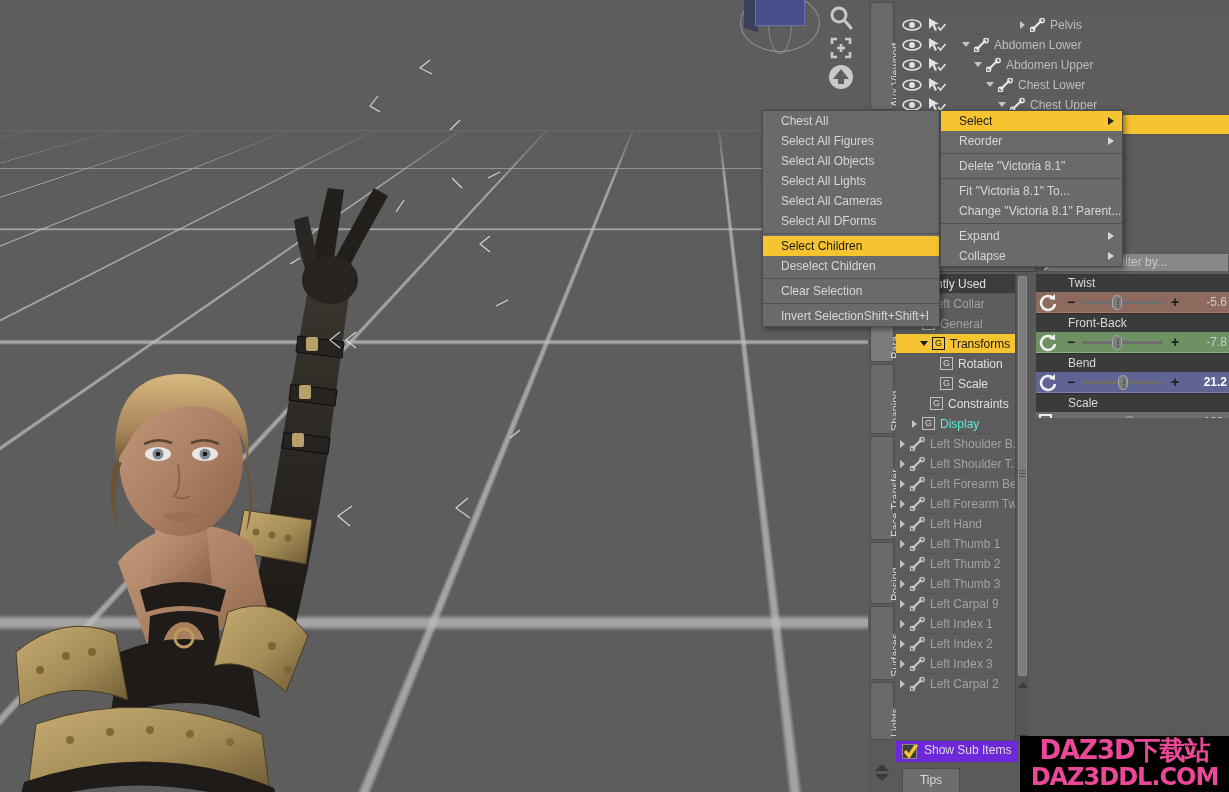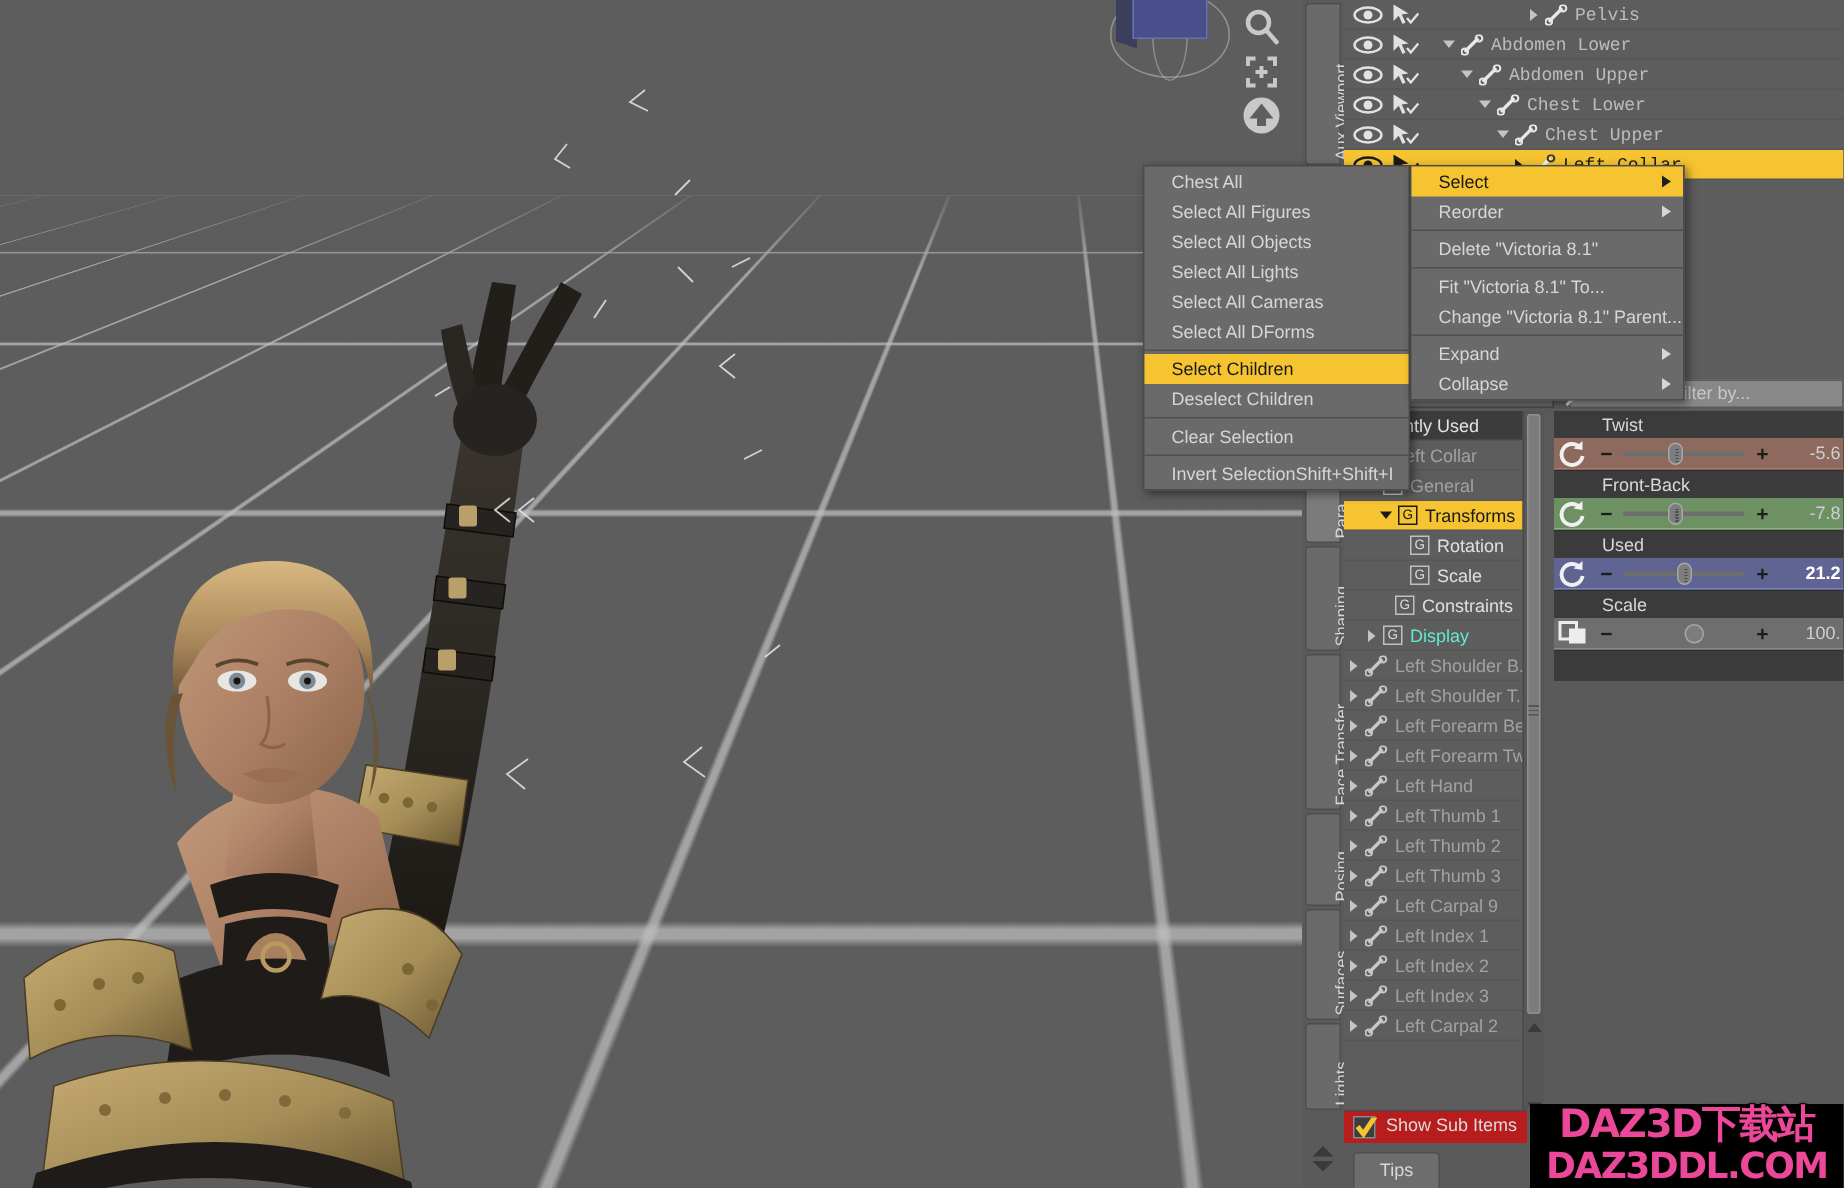--- a/index.html
+++ b/index.html
@@ -46,22 +46,22 @@
           border:1px solid #4e4e4e; border-radius:3px 0 0 3px; }
   .vtab span { display:block; color:#d6d6d6; font-size:11px; white-space:nowrap;
           transform:rotate(-90deg); transform-origin:left top; }
   .vtab.active { background:#7b7b7b; }
 
   
   #dock { position:absolute; left:896px; top:0; width:333px; height:792px;
           background:#5a5a5a; }
 
   
-  #scenetree { position:absolute; left:0; top:0; width:333px; height:252px;
-               background:#5d5d5d; overflow:hidden;font-family:Liberation Mono, monospace; }
+  #scenetree { position:absolute; left:0; top:15px; width:333px; height:252px;
+               background:#5d5d5d; overflow:hidden; }
   .tr { position:relative; height:20px; line-height:20px; font-size:12px;
         color:#bdbdbd; white-space:nowrap; border-bottom:1px solid #565656; }
   .tr.sel { background:#f6c430; color:#1a1a1a; }
   .tr .eye { position:absolute; left:6px; top:3px; width:20px; height:14px; }
   .tr .ptr { position:absolute; left:31px; top:2px; width:20px; height:16px; }
   .tr .arw { position:absolute; top:6px; width:0;height:0; }
   .arw.closed { border-left:5px solid #c4c4c4; border-top:4px solid transparent;
                 border-bottom:4px solid transparent; }
   .arw.open { border-top:5px solid #c4c4c4; border-left:4px solid transparent;
               border-right:4px solid transparent; margin-top:1px; }
@@ -108,21 +108,21 @@
                background:#7c7c7c; border:1px solid #909090; border-radius:2px; }
   #pp-scroll .grip { position:absolute; left:3px; top:196px; width:7px; height:7px;
       background:repeating-linear-gradient(to bottom,#555 0 1px,transparent 1px 3px); }
   #pp-scroll .ar-up, #pp-scroll .ar-dn { position:absolute; left:2px; width:0;height:0; }
   #pp-scroll .ar-up { top:408px; border-bottom:6px solid #3a3a3a;
       border-left:5px solid transparent; border-right:5px solid transparent; }
   #pp-scroll .ar-dn { bottom:3px; border-top:6px solid #3a3a3a;
       border-left:5px solid transparent; border-right:5px solid transparent; }
 
   
-  #pp-right { position:absolute; left:140px; top:22px; right:0; height:180px;
+  #pp-right { position:absolute; left:140px; top:22px; right:0; height:144px;
               background:#3b3b3b; overflow:hidden; }
   .prow { position:relative; height:40px; border-bottom:1px solid #2d2d2d; }
   .prow .pname { position:absolute; left:32px; top:2px; font-size:12px; color:#d8d8d8; }
   .prow .pbar { position:absolute; left:0; top:18px; right:0; height:21px;
                 display:flex; align-items:center; }
   .prow .pico { width:28px; height:21px; flex:0 0 28px; }
   .prow .minus { width:14px; text-align:center; color:#1c1c1c; font-weight:bold;
                  font-size:14px; line-height:14px; }
   .prow .track { position:relative; flex:1 1 auto; height:21px; }
   .prow .track .line { position:absolute; left:4px; right:4px; top:9px; height:3px;
@@ -131,21 +131,21 @@
                  background:#7d7d7d; border:1px solid #a8a8a8; border-radius:5px; }
   .prow .track .knob i { position:absolute; left:4px; top:3px; width:2px; height:9px;
                  background:repeating-linear-gradient(to bottom,#4a4a4a 0 1px,transparent 1px 2px); }
   .prow .plus { width:16px; text-align:center; color:#1c1c1c; font-weight:bold;
                  font-size:14px; line-height:14px; }
   .prow .pval { flex:0 0 46px; font-size:12px; color:#cfcfcf; text-align:right;
                  padding-right:2px; }
 
   
   #pp-subitems { position:absolute; left:0; bottom:30px; width:122px; height:22px;
-                 background:#b91c1c; border-top:1px solid #4c4c4c; }
+                 background:#6d28d9; border-top:1px solid #4c4c4c; }
   #pp-subitems .cb { position:absolute; left:6px; top:3px; width:15px; height:15px;
                  background:#3d3d3d; border:1px solid #8a8a8a; }
   #pp-subitems .cb svg { position:absolute; left:1px; top:0px; }
   #pp-subitems .lb { position:absolute; left:28px; top:2px; font-size:12px; color:#dcdcdc; }
 
   #tipsbar { position:absolute; left:0; bottom:0; width:333px; height:28px;
              background:#5a5a5a; }
   #tipstab { position:absolute; left:6px; top:4px; width:58px; height:24px;
              background:#6d6d6d; border:1px solid #4e4e4e; border-bottom:none;
              border-radius:3px 3px 0 0; color:#d8d8d8; font-size:12px;
@@ -735,21 +735,21 @@
               <i class="knob" style="left:38%">
                   <i></i>
                 </i>
             </span>
             <span class="plus">+</span>
             <span class="pval">-7.8</span>
           </div>
         </div>
 
         <div class="prow">
-          <div class="pname">Used</div>
+          <div class="pname">Bend</div>
           <div class="pbar" style="background:#5f6492;border-bottom:1px solid #7b81b4">
             <span class="pico">
               <svg width="26" height="20" viewBox="0 0 26 20">
                   <path d="M17 6a7 7 0 1 0 2 6" stroke="#f0f0f0" stroke-width="2.6" fill="none"></path>
                   <path d="M19 2 l0 6 l-6 -1 Z" fill="#f0f0f0"></path>
                 </svg>
             </span>
             <span class="minus">−</span>
             <span class="track">
               <i class="line"></i>

